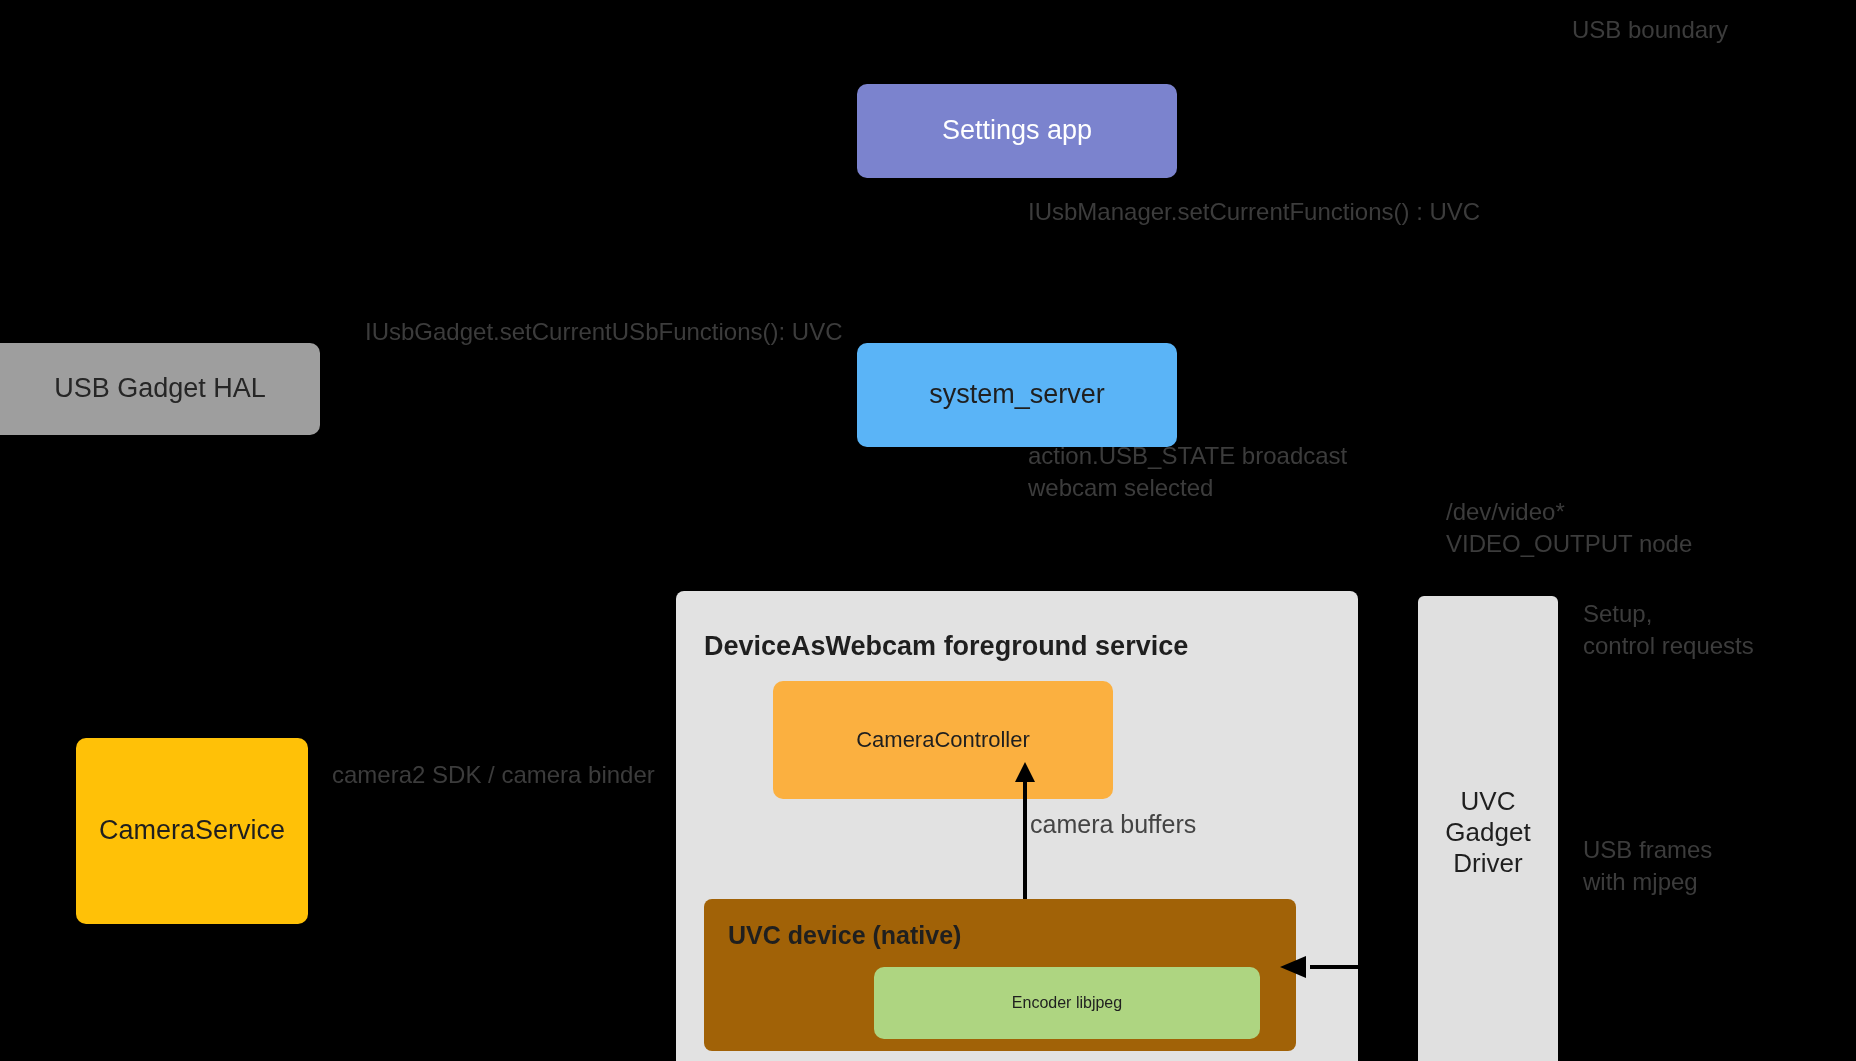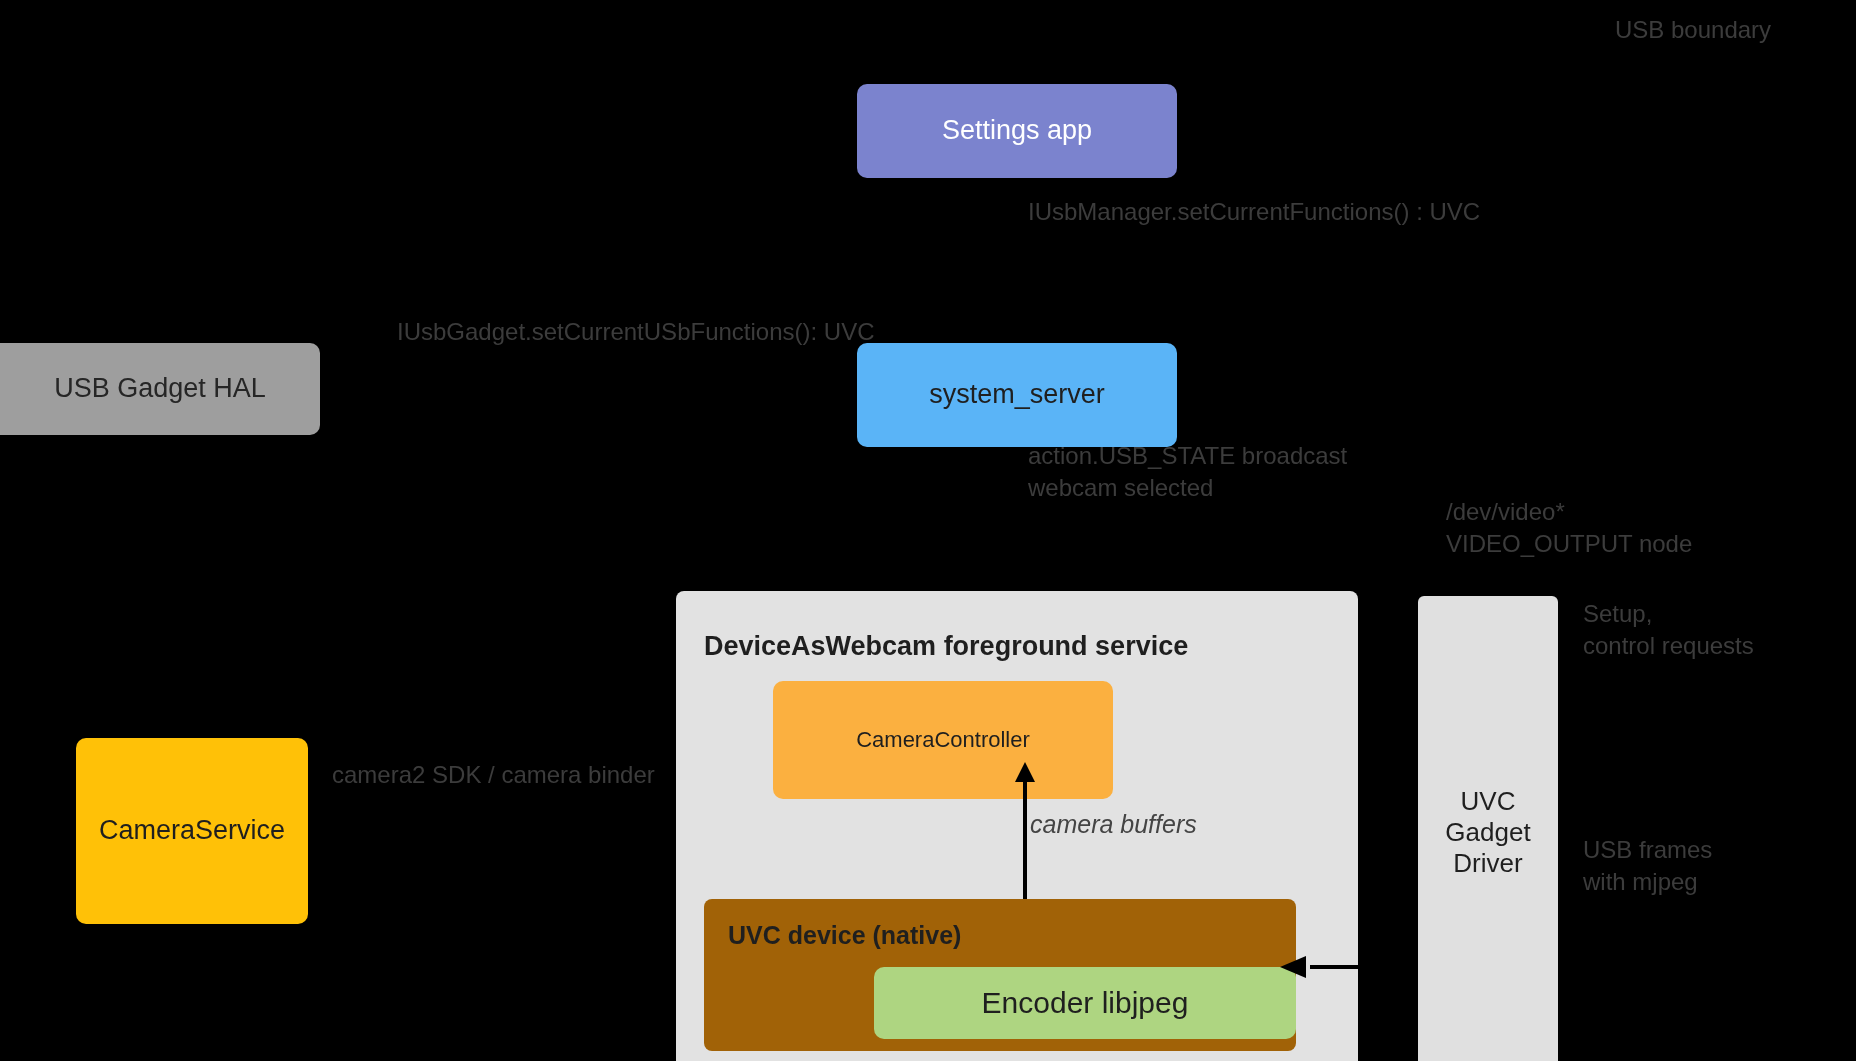--- a/index.html
+++ b/index.html
@@ -67,40 +67,40 @@
   }
   #uvc-device {
     left: 704px; top: 866px; width: 592px; height: 152px;
     background: #a16207; border-radius: 8px; display: block;
   }
   #uvc-device-title {
     position: absolute; left: 24px; top: 22px;
     color: #1f1f1f; font-size: 25px; font-weight: bold;
   }
   #encoder-libjpeg {
-    left: 874px; top: 934px; width: 422px; height: 72px;
-    background: #aed581; color: #1f1f1f; font-size: 30px;
+    left: 874px; top: 934px; width: 386px; height: 72px;
+    background: #aed581; color: #1f1f1f; font-size: 16px;
   }
   #uvc-gadget-driver {
     left: 1418px; top: 563px; width: 140px; height: 473px;
     background: #e0e0e0; color: #1f1f1f; font-size: 26px;
     border-radius: 6px;
   }
 
   
   #lbl-iusbmanager { left: 1028px; top: 196px; }
-  #lbl-iusbgadget  { left: 365px;  top: 316px; margin-left: 32px; }
+  #lbl-iusbgadget  { left: 365px;  top: 316px; }
   #lbl-usbstate    { left: 1028px; top: 440px; }
   #lbl-devvideo    { left: 1446px; top: 496px; }
   #lbl-setup       { left: 1583px; top: 598px; }
   #lbl-usbframes   { left: 1583px; top: 834px; }
   #lbl-camera2sdk  { left: 332px;  top: 759px; }
-  #lbl-usb-boundary{ left: 1615px; top: 14px; }
+  #lbl-usb-boundary{ left: 1572px; top: 14px; }
   #lbl-camera-buffers {
-    left: 1030px; top: 808px; color: #444444; font-size: 25px; font-style: italic;
+    left: 1030px; top: 808px; color: #444444; font-size: 25px;
   }
 
   
   .arrow-svg { position: absolute; overflow: visible; }
   #arrow-camera-buffers { left: 1010px; top: 762px; }
   #arrow-usb-in { left: 1280px; top: 955px; }
 </style>
 </head>
 <body>
 

